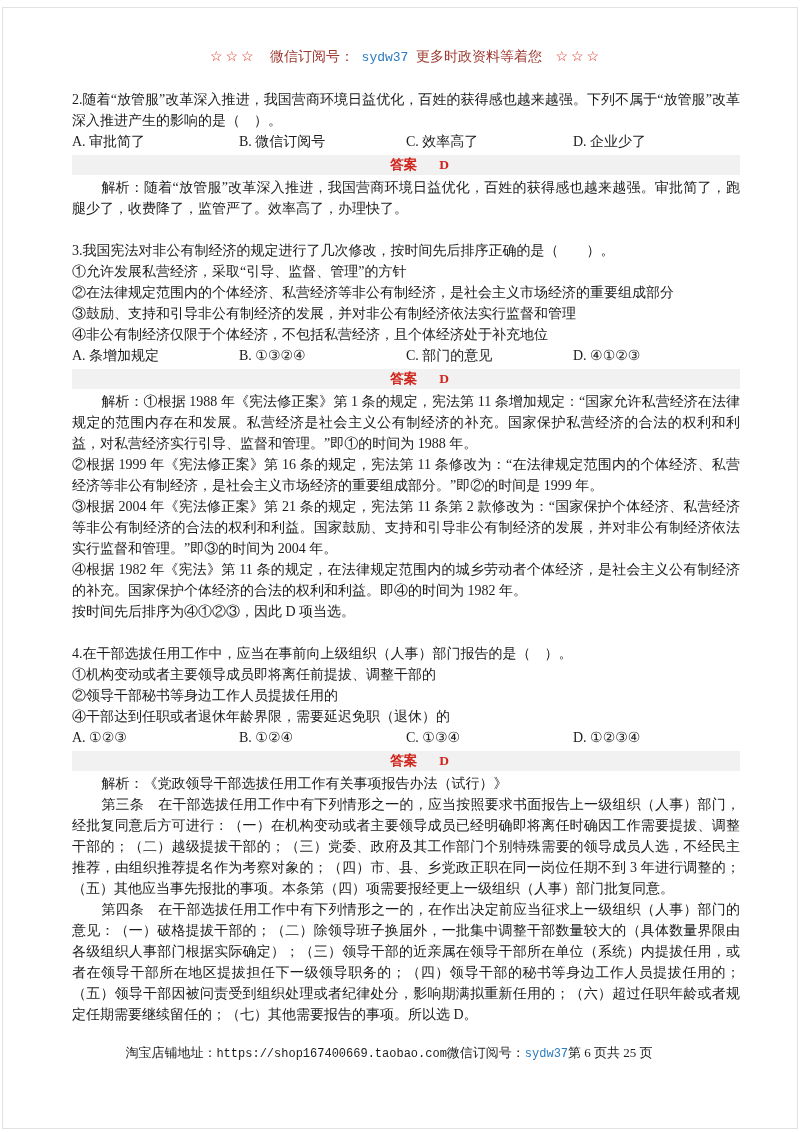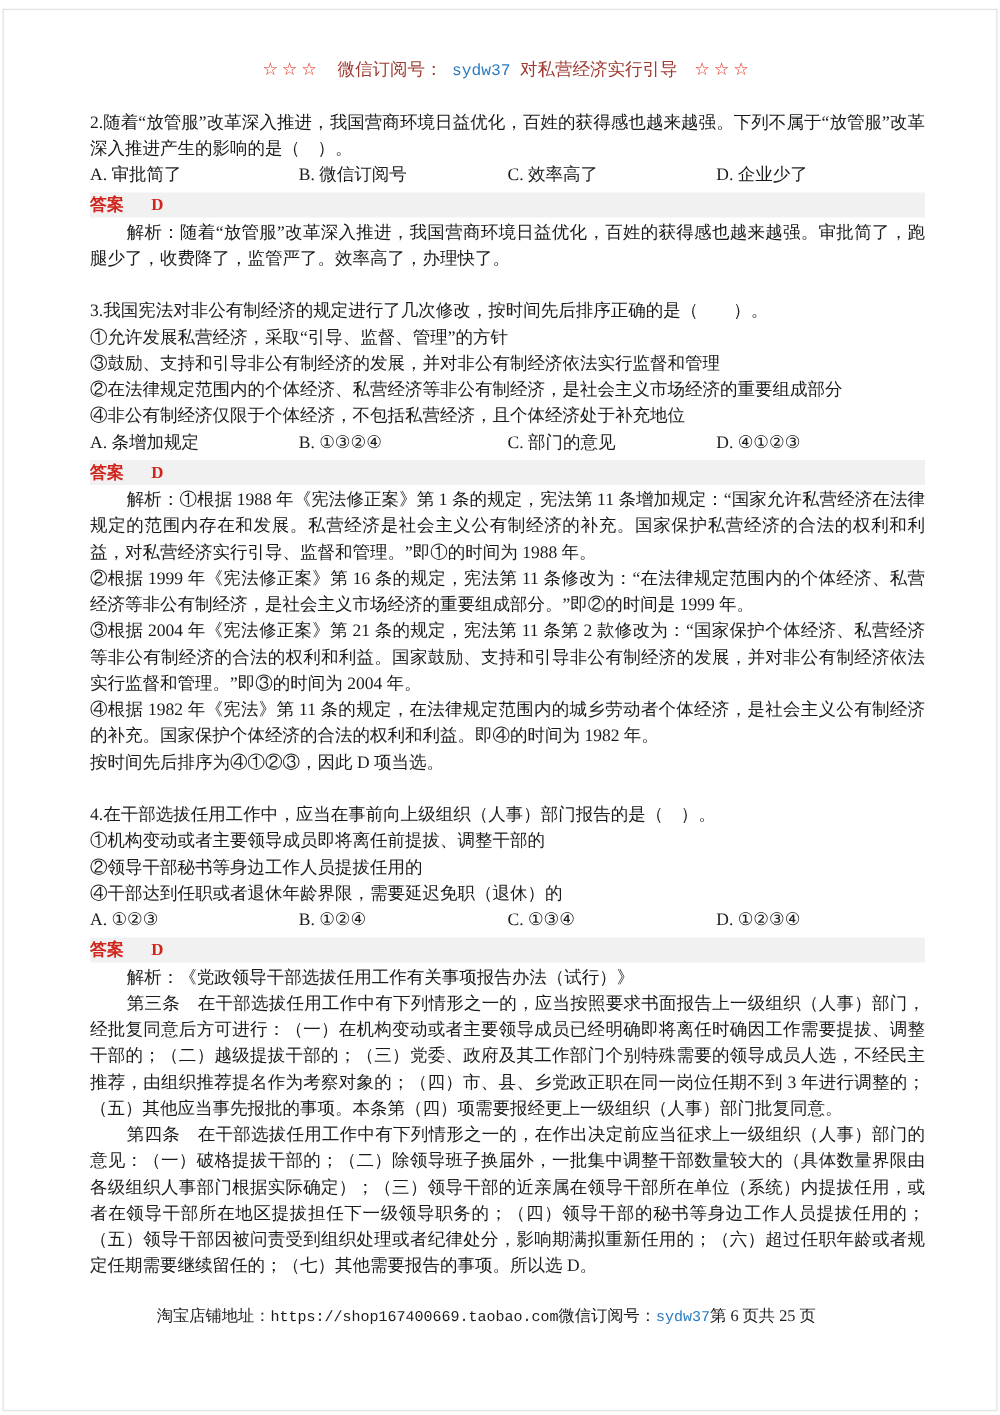--- a/index.html
+++ b/index.html
@@ -47,26 +47,27 @@
   }
   .question { margin-top: 21px; }
   .question:first-of-type { margin-top: 0; }
   .q-stem, .q-sub { text-align: justify; }
   .options { display: flex; }
   .option { flex: 1; }
   .answer-bar {
     background: #f1f1f1;
     height: 20px;
     line-height: 20px;
-    text-align: left;
+    text-align: center;
     padding-right: 14px;
     margin: 3px 0 2px 0;
     color: #d0251c;
     font-weight: bold;
     font-size: 13.5px;
+    padding-left: 41px;
   }
   .answer-value { margin-left: 22px; }
   .para { text-align: justify; }
   .indent { text-indent: 2.1em; }
   .doc-footer {
     position: absolute;
     top: 1044px;
     left: 72px;
     right: 60px;
     display: flex;
@@ -85,43 +86,43 @@
 <body>
 
 <div class="page-frame"></div>
 
 <div class="page">
 
   <div class="doc-header">
     <span class="stars">☆☆☆</span>
     <span>微信订阅号：</span>
     <span class="account">sydw37</span>
-    <span>对私营经济实行引导</span>
+    <span>更多时政资料等着您</span>
     <span class="stars">☆☆☆</span>
   </div>
 
   <div class="question">
     <div class="q-stem">2.随着“放管服”改革深入推进，我国营商环境日益优化，百姓的获得感也越来越强。下列不属于“放管服”改革深入推进产生的影响的是（　）。</div>
     <div class="options">
       <span class="option">A. 审批简了</span>
       <span class="option">B. 微信订阅号</span>
       <span class="option">C. 效率高了</span>
       <span class="option">D. 企业少了</span>
     </div>
     <div class="answer-bar">
       <span>答案</span><span class="answer-value">D</span>
     </div>
     <div class="para indent">解析：随着“放管服”改革深入推进，我国营商环境日益优化，百姓的获得感也越来越强。审批简了，跑腿少了，收费降了，监管严了。效率高了，办理快了。</div>
   </div>
 
   <div class="question">
     <div class="q-stem">3.我国宪法对非公有制经济的规定进行了几次修改，按时间先后排序正确的是（　　）。</div>
     <div class="q-sub">①允许发展私营经济，采取“引导、监督、管理”的方针</div>
+    <div class="q-sub">②在法律规定范围内的个体经济、私营经济等非公有制经济，是社会主义市场经济的重要组成部分</div>
     <div class="q-sub">③鼓励、支持和引导非公有制经济的发展，并对非公有制经济依法实行监督和管理</div>
-    <div class="q-sub">②在法律规定范围内的个体经济、私营经济等非公有制经济，是社会主义市场经济的重要组成部分</div>
     <div class="q-sub">④非公有制经济仅限于个体经济，不包括私营经济，且个体经济处于补充地位</div>
     <div class="options">
       <span class="option">A. 条增加规定</span>
       <span class="option">B. ①③②④</span>
       <span class="option">C. 部门的意见</span>
       <span class="option">D. ④①②③</span>
     </div>
     <div class="answer-bar">
       <span>答案</span><span class="answer-value">D</span>
     </div>

